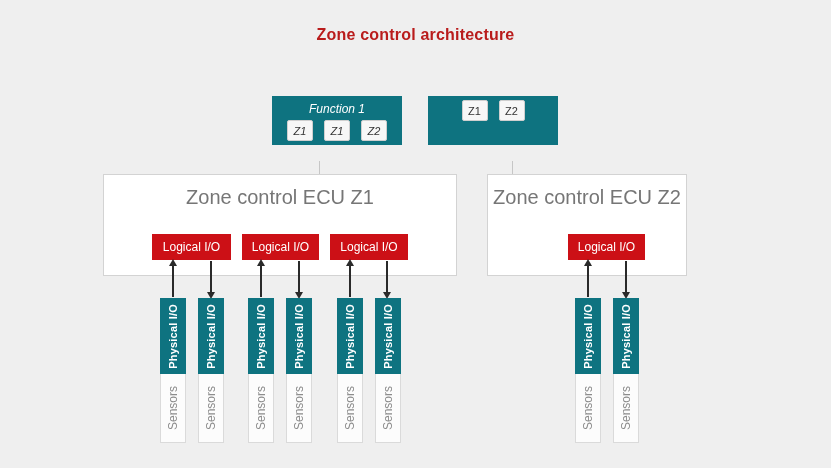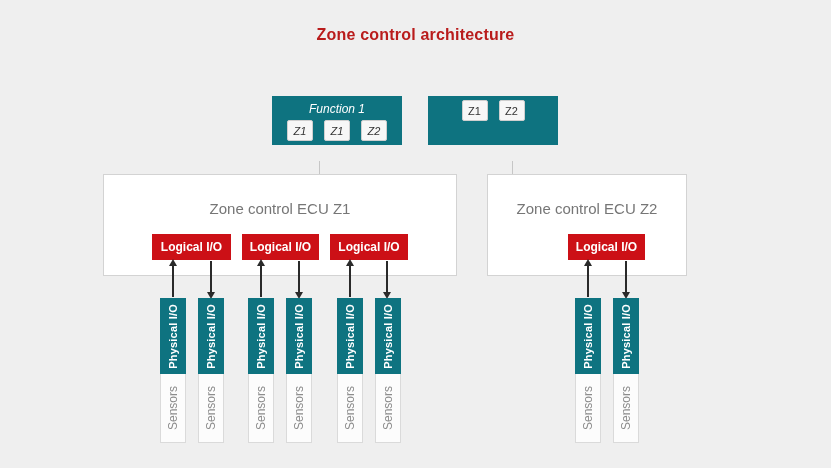--- a/index.html
+++ b/index.html
@@ -50,26 +50,26 @@
   
   .vline{
     position:absolute;width:1px;background:#c6c6c6;top:161px;height:13px;
   }
   .vline-z1{left:319px;}
   .vline-z2{left:512px;}
 
   
   .zone1-box{left:103px;top:174px;width:354px;height:102px;}
   .zone2-box{left:487px;top:174px;width:200px;height:102px;}
-  .zone-label{font-size:15px;padding-top:25px;}
+  .zone-label{font-size:20px;padding-top:11px;}
 
   
   .logical{
     position:absolute;top:234px;height:26px;background:#cc1016;
-    color:#ffffff;font-size:12px;font-weight:bold;text-align:center;
+    color:#ffffff;font-size:12px;font-weight:normal;text-align:center;
     line-height:26px;box-sizing:border-box;
   }
   .log-1{left:152px;width:79px;}
   .log-2{left:242px;width:77px;}
   .log-3{left:330px;width:78px;}
   .log-4{left:568px;width:77px;}
 
   
   .arrow{
     position:absolute;width:2px;background:#2a2a2a;top:261px;height:36px;

